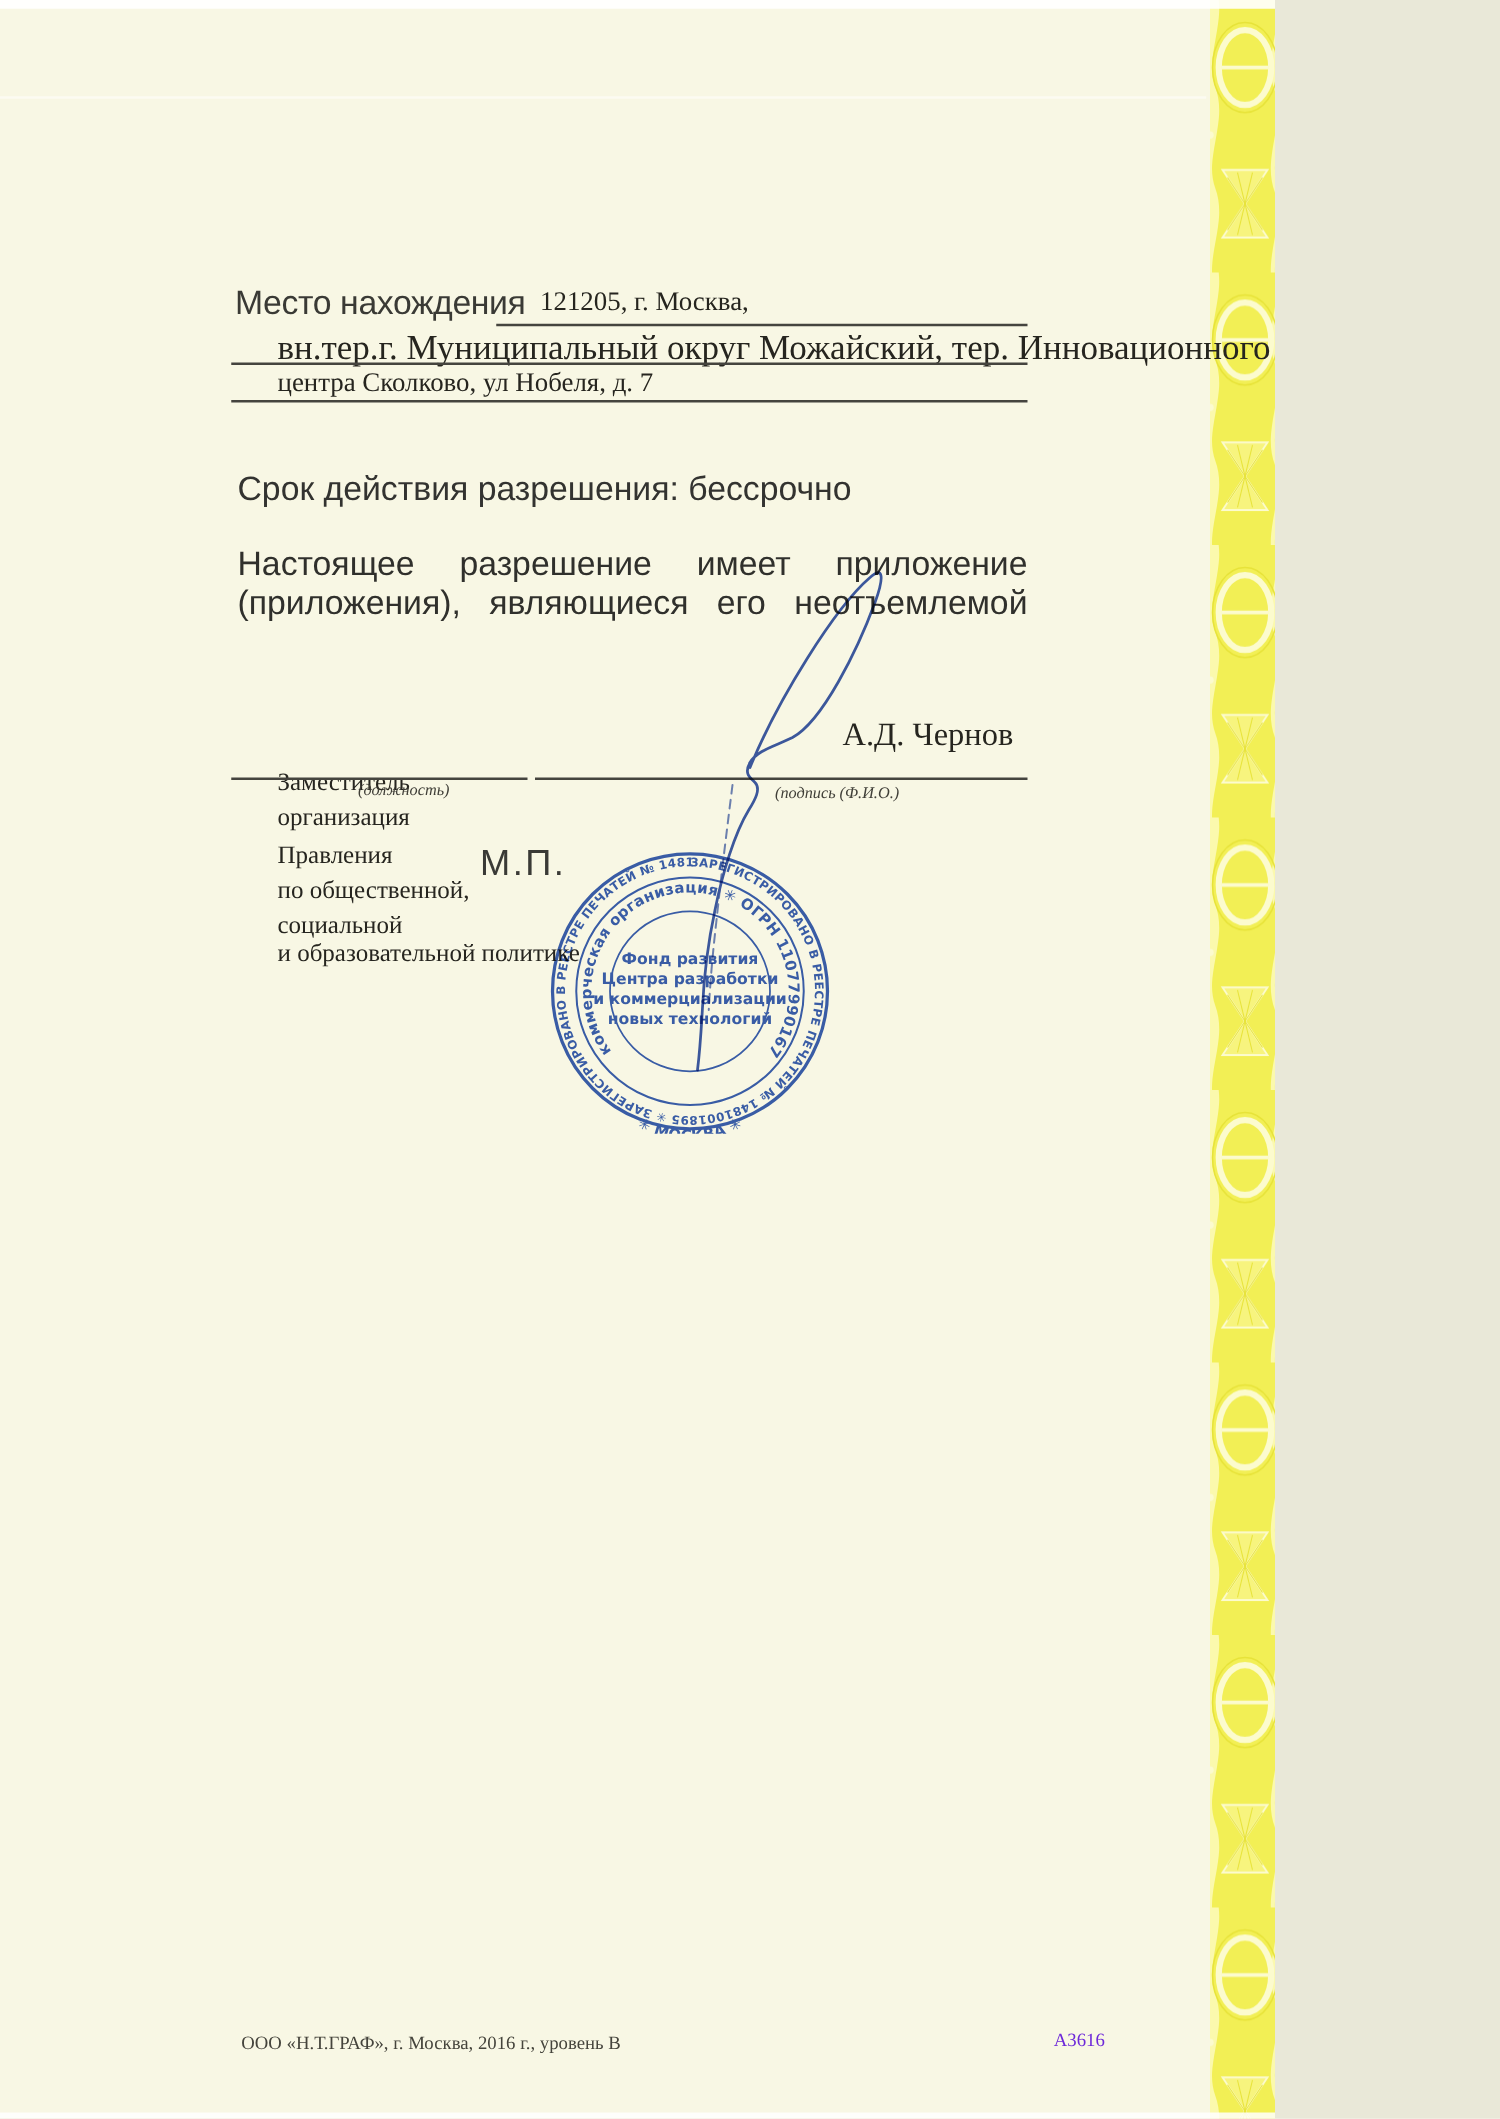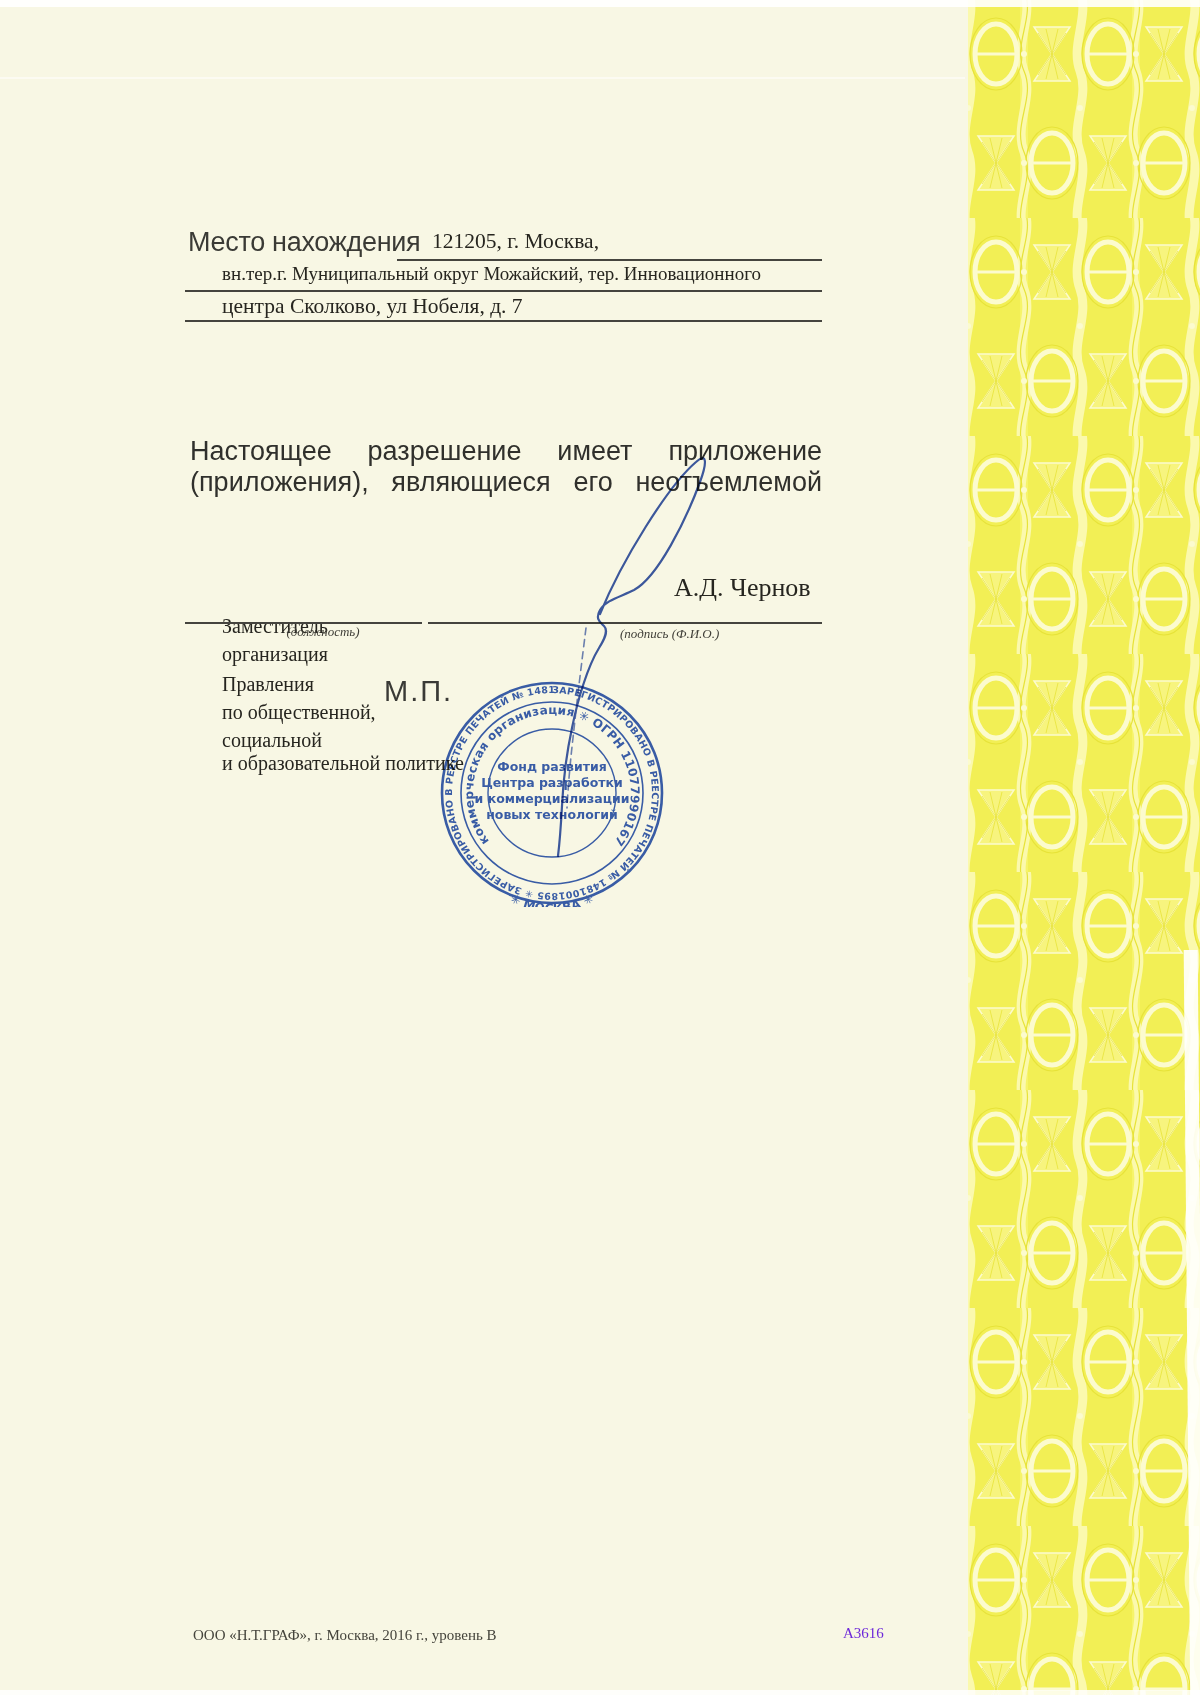--- a/index.html
+++ b/index.html
@@ -1,31 +1,31 @@
 <!DOCTYPE html>
 <html><head>
 <meta charset="utf-8">
 <style>
   html,body { margin:0; padding:0; }
   body { width:1200px; height:1695px; overflow:hidden; background:#e9e8d8; }
   .page {
-    position:relative; width:1200px; height:1695px;
+    position:relative; width:1020px; height:1695px;
     background:#f8f7e4;
     font-family:"Liberation Sans", sans-serif;
     overflow:hidden;
   }
   .abs { position:absolute; }
   .serif { font-family:"Liberation Serif","DejaVu Serif",serif; color:#26251f; }
   .sans  { font-family:"Liberation Sans",sans-serif; color:#343430; }
   .rule  { position:absolute; height:0; border-top:2px solid #45443e; }
   .cap   { position:absolute; font:italic 13px "Liberation Serif",serif; color:#403f38; }
 
   .loc-label { left:188px; top:227px; font-size:27px; letter-spacing:-0.3px; color:#3a3a35; }
   .loc-v1 { left:432px; top:229px; font-size:21.5px; }
-  .loc-v2 { left:222px; top:263px; font-size:19px; }
+  .loc-v2 { left:222px; top:263px; font-size:28px; }
   .loc-v3 { left:222px; top:294px; font-size:21.5px; }
   .rule1 { left:397px; width:425px; top:259px; }
   .rule2 { left:185px; width:637px; top:290px; }
   .rule3 { left:185px; width:637px; top:320px; }
 
   .validity { left:190px; top:376px; font-size:27px; color:#333330; }
 
   .para { left:190px; top:436px; width:632px; font-size:27px; line-height:31px; color:#30302c; }
   .jline { text-align:justify; text-align-last:justify; }
 
@@ -104,20 +104,21 @@
   <div class="crease abs"></div>
 
   <div class="abs sans loc-label">Место нахождения</div>
   <div class="abs serif loc-v1">121205, г. Москва,</div>
   <div class="rule rule1"></div>
   <div class="abs serif loc-v2">вн.тер.г. Муниципальный округ Можайский, тер. Инновационного</div>
   <div class="rule rule2"></div>
   <div class="abs serif loc-v3">центра Сколково, ул Нобеля, д. 7</div>
   <div class="rule rule3"></div>
 
+  <div class="abs sans validity">Срок действия разрешения: бессрочно</div>
 
   <div class="abs sans para">
     <div class="jline">Настоящее разрешение имеет приложение</div>
     <div class="jline">(приложения), являющиеся его неотъемлемой</div>
   </div>
 
   <div class="abs serif sigline" style="top:573px">Заместитель</div>
   <div class="abs serif sigline" style="top:601px">организация</div>
   <div class="abs serif sigline" style="top:631px">Правления</div>
   <div class="abs serif sigline" style="top:659px">по общественной,</div>

